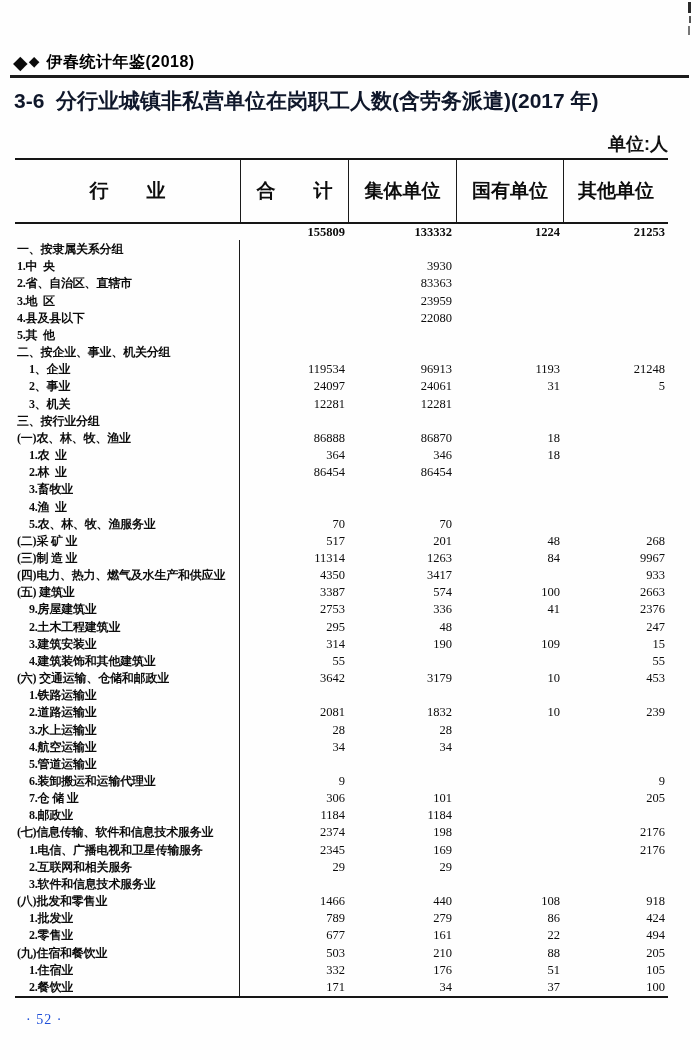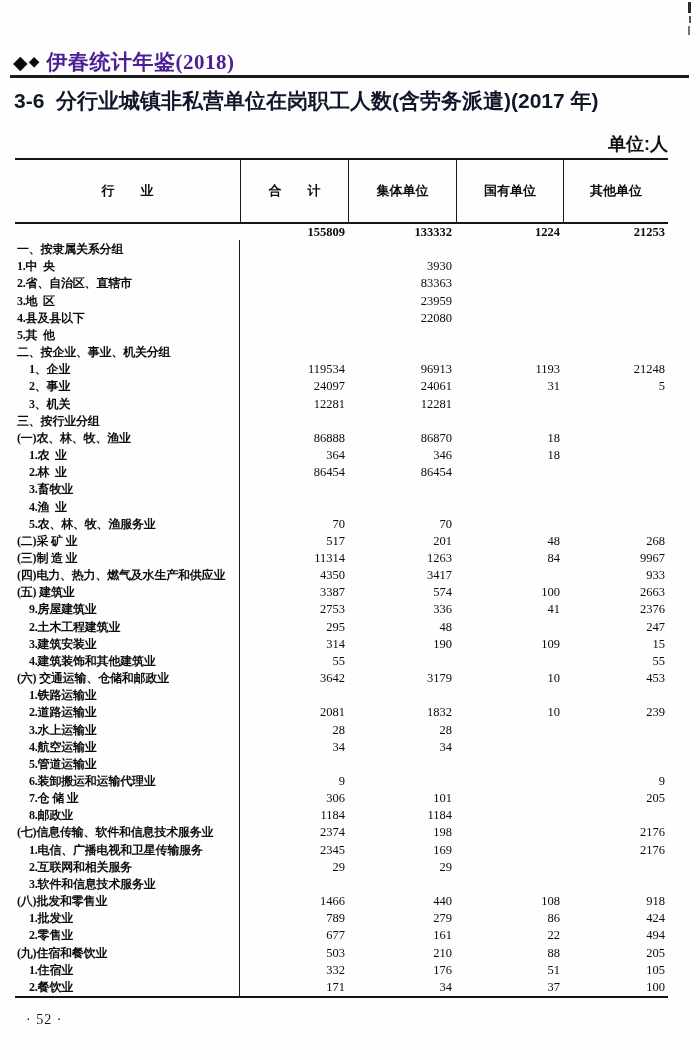--- a/index.html
+++ b/index.html
@@ -9,22 +9,22 @@
     font-family:"Liberation Serif","DejaVu Serif",serif;
     color:#0d0d0d;
     overflow:hidden;
   }
   
   .yearbook-bar{position:absolute;left:13px;top:50px;height:24px;display:flex;align-items:center;}
   .diamond{display:inline-block;color:#0a0a0a;line-height:1;}
   .diamond.big{font-size:19px;}
   .diamond.small{font-size:14px;margin-left:1px;margin-right:7px;}
   .yearbook-title{
-    font-family:Liberation Serif, serif;
-    font-size:21px;font-weight:600;letter-spacing:0.5px;color:#4c1d95;
+    font-family:Liberation Sans, sans-serif;
+    font-size:16px;font-weight:600;letter-spacing:0.5px;color:#000000;
   }
   .header-rule{position:absolute;left:10px;top:75px;width:679px;height:2.5px;background:#1c1c1c;}
   
   .table-title{
     position:absolute;left:14px;top:87px;width:672px;
     font-family:"Liberation Sans","DejaVu Sans",sans-serif;
     font-size:21px;font-weight:bold;color:#0f172a;
     white-space:pre;letter-spacing:0px;
   }
   .unit-label{
@@ -35,21 +35,21 @@
   
   .stat-table{
     position:absolute;left:15px;top:158px;width:653px;
     border-top:2.5px solid #161616;
     border-bottom:2.5px solid #161616;
     box-sizing:content-box;
   }
   .thead{display:flex;height:62px;border-bottom:2.5px solid #161616;}
   .thead .th{
     display:flex;align-items:center;justify-content:center;
-    font-size:13px;font-weight:600;color:#0d0d0d;
+    font-size:19px;font-weight:600;color:#0d0d0d;
     box-sizing:border-box;white-space:pre;
   }
   .thead .th:not(:first-child){border-left:1.5px solid #1b1b1b;}
   .c1{width:225px;}
   .c2{width:108px;}
   .c3{width:107px;}
   .c4{width:108px;}
   .c5{width:105px;}
   .tbody{width:653px;}
   .tr{display:flex;height:17.17px;line-height:17.17px;}
@@ -62,21 +62,21 @@
   .tr.ind1 .td.industry{padding-left:14px;}
   .tr.ind2 .td.industry{padding-left:80px;margin-top:16px;}
   .tr.bold .td{font-weight:bold;}
   .td.num{
     text-align:right;font-size:12.5px;padding-right:3px;
     font-family:"Liberation Serif","DejaVu Serif",serif;color:#0b0b0b;
   }
   
   .page-number{
     position:absolute;left:26px;top:1012px;
-    font-size:14px;color:#0f172a;letter-spacing:1px;
+    font-size:14px;color:#1d4ed8;letter-spacing:1px;
   }
   
   .artifact{position:absolute;background:#2a2a2a;}
   .a1{left:688px;top:2px;width:3px;height:11px;}
   .a2{left:689px;top:16px;width:2px;height:7px;background:#555;}
   .a3{left:688px;top:26px;width:2px;height:9px;background:#777;}
 </style>
 </head>
 <body>
 

